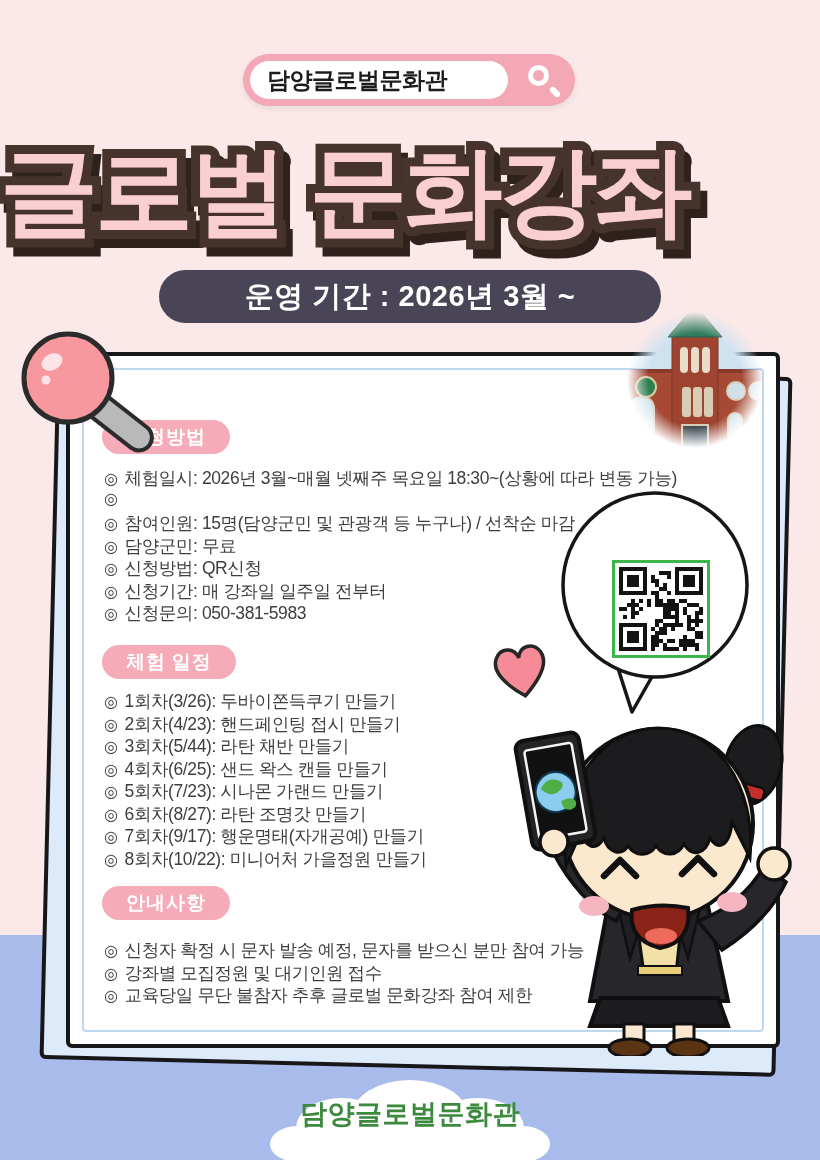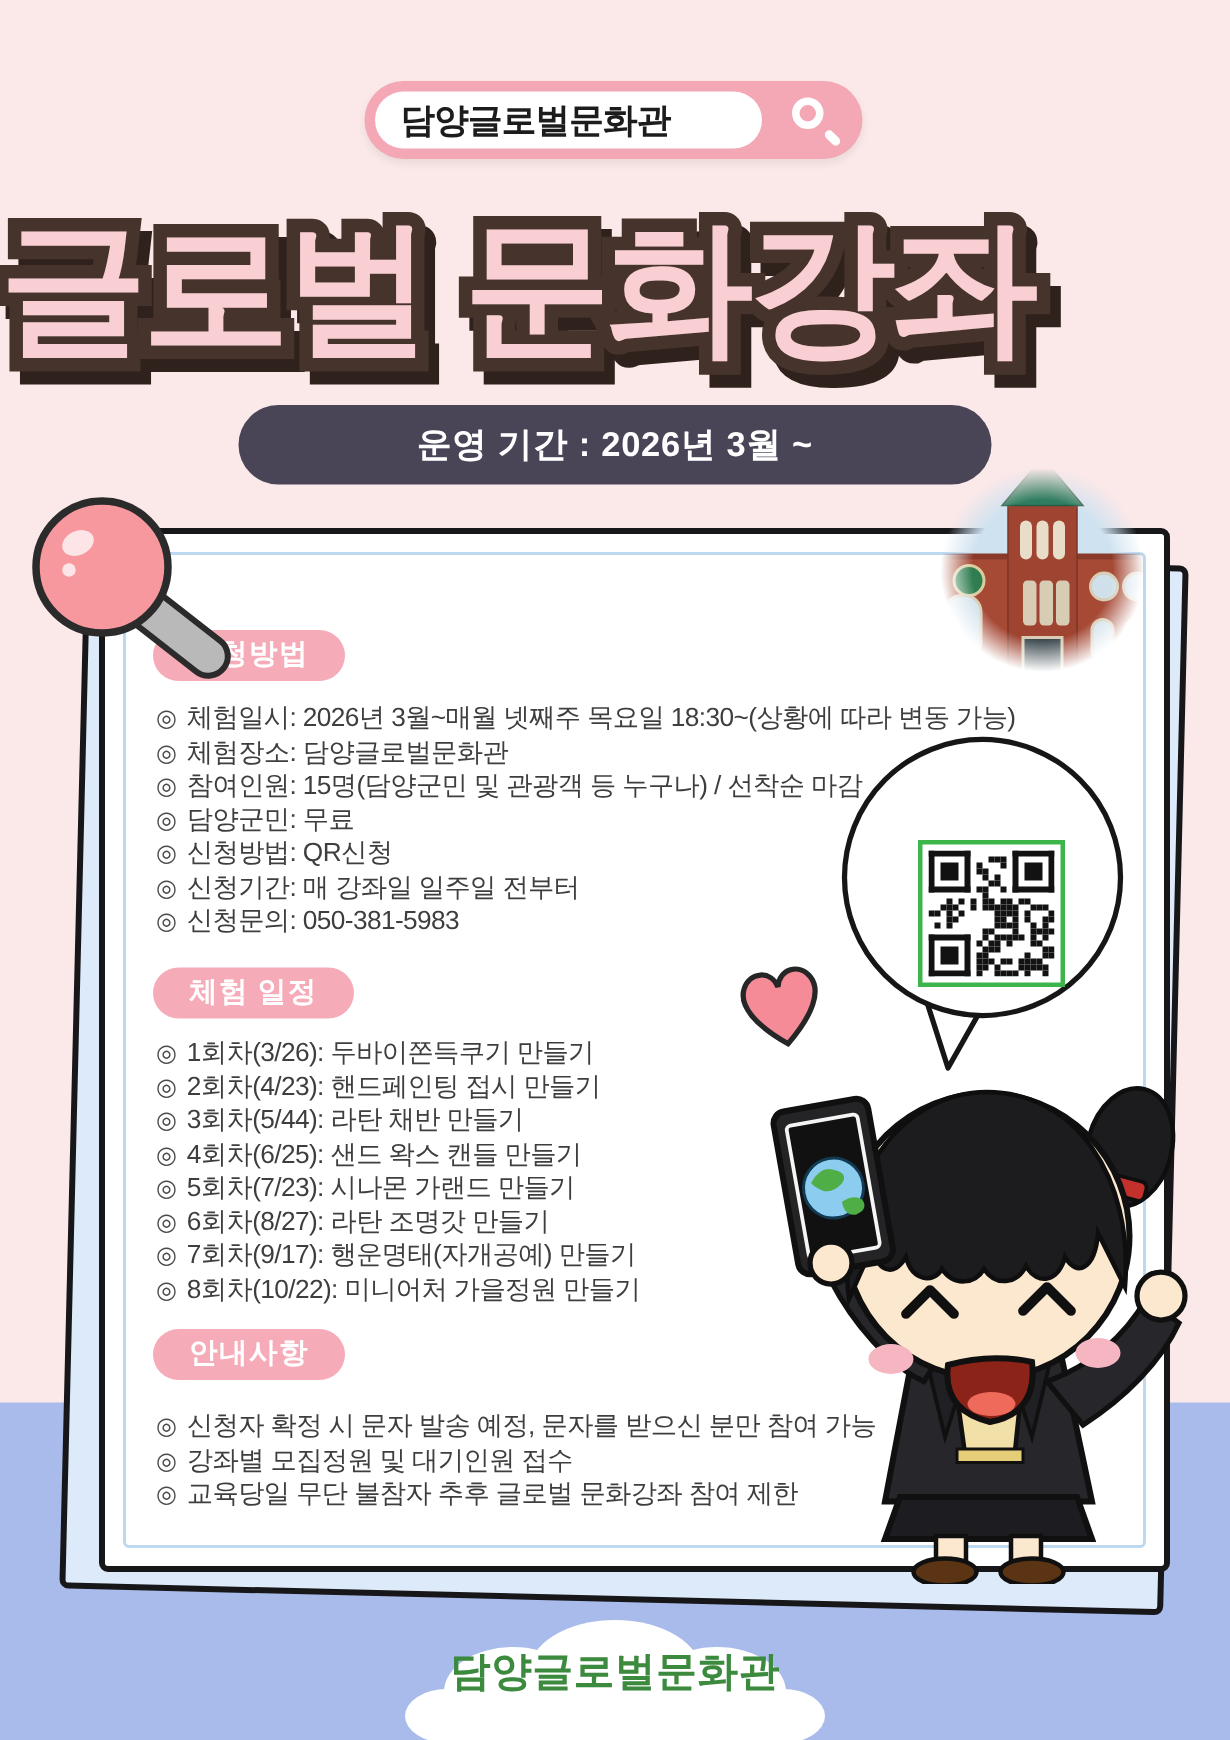--- a/index.html
+++ b/index.html
@@ -24,21 +24,21 @@
   
   .title-wrap { position:absolute; left:0; top:116px; width:652px; height:150px; z-index:6; }
   .title-layer { position:absolute; inset:0; text-align:center; font-size:98px; font-weight:900;
                  letter-spacing:-3px; white-space:nowrap; line-height:150px; }
   .t-shadow { -webkit-text-stroke:18px var(--title_shadow); color:var(--title_shadow); transform:translate(7px,9px); }
   .t-outline { -webkit-text-stroke:18px var(--title_outline); color:var(--title_outline); }
   .t-fill { color:var(--title_fill); }
 
   
   .period-banner { position:absolute; left:159px; top:270px; width:502px; height:53px; border-radius:27px;
-                   background:var(--banner_dark); color:#ffffff; font-size:23px; font-weight:700;
+                   background:var(--banner_dark); color:#ffffff; font-size:29px; font-weight:700;
                    text-align:center; line-height:53px; letter-spacing:0.5px; z-index:6; }
 
   
   .building { position:absolute; left:610px; top:295px; width:170px; height:170px; z-index:5;
               -webkit-mask-image:radial-gradient(ellipse 50% 50% at 50% 50%, #000 55%, transparent 80%);
               mask-image:radial-gradient(ellipse 50% 50% at 50% 50%, #000 55%, transparent 80%); }
 
   
   .back-card { position:absolute; left:48px; top:368px; width:736px; height:700px; background:var(--card_back_blue);
                border:4px solid #17171a; border-radius:6px; transform:rotate(1.4deg); z-index:1; }
@@ -120,21 +120,20 @@
     <div class="inner-border"></div>
 
     <div class="sec-pill" style="top:64px;">신청방법</div>
     <div class="sec-list" style="top:110px;">
         <div class="list-item">
           <span class="blt">◎</span>
           <span>체험일시: 2026년 3월~매월 넷째주 목요일 18:30~(상황에 따라 변동 가능)</span>
         </div>
         <div class="list-item">
           <span class="blt">◎</span>
-          <span>체험장소: 담양글로벌문화관</span>
         </div>
         <div class="list-item">
           <span class="blt">◎</span>
           <span>참여인원: 15명(담양군민 및 관광객 등 누구나) / 선착순 마감</span>
         </div>
         <div class="list-item">
           <span class="blt">◎</span>
           <span>담양군민: 무료</span>
         </div>
         <div class="list-item">

